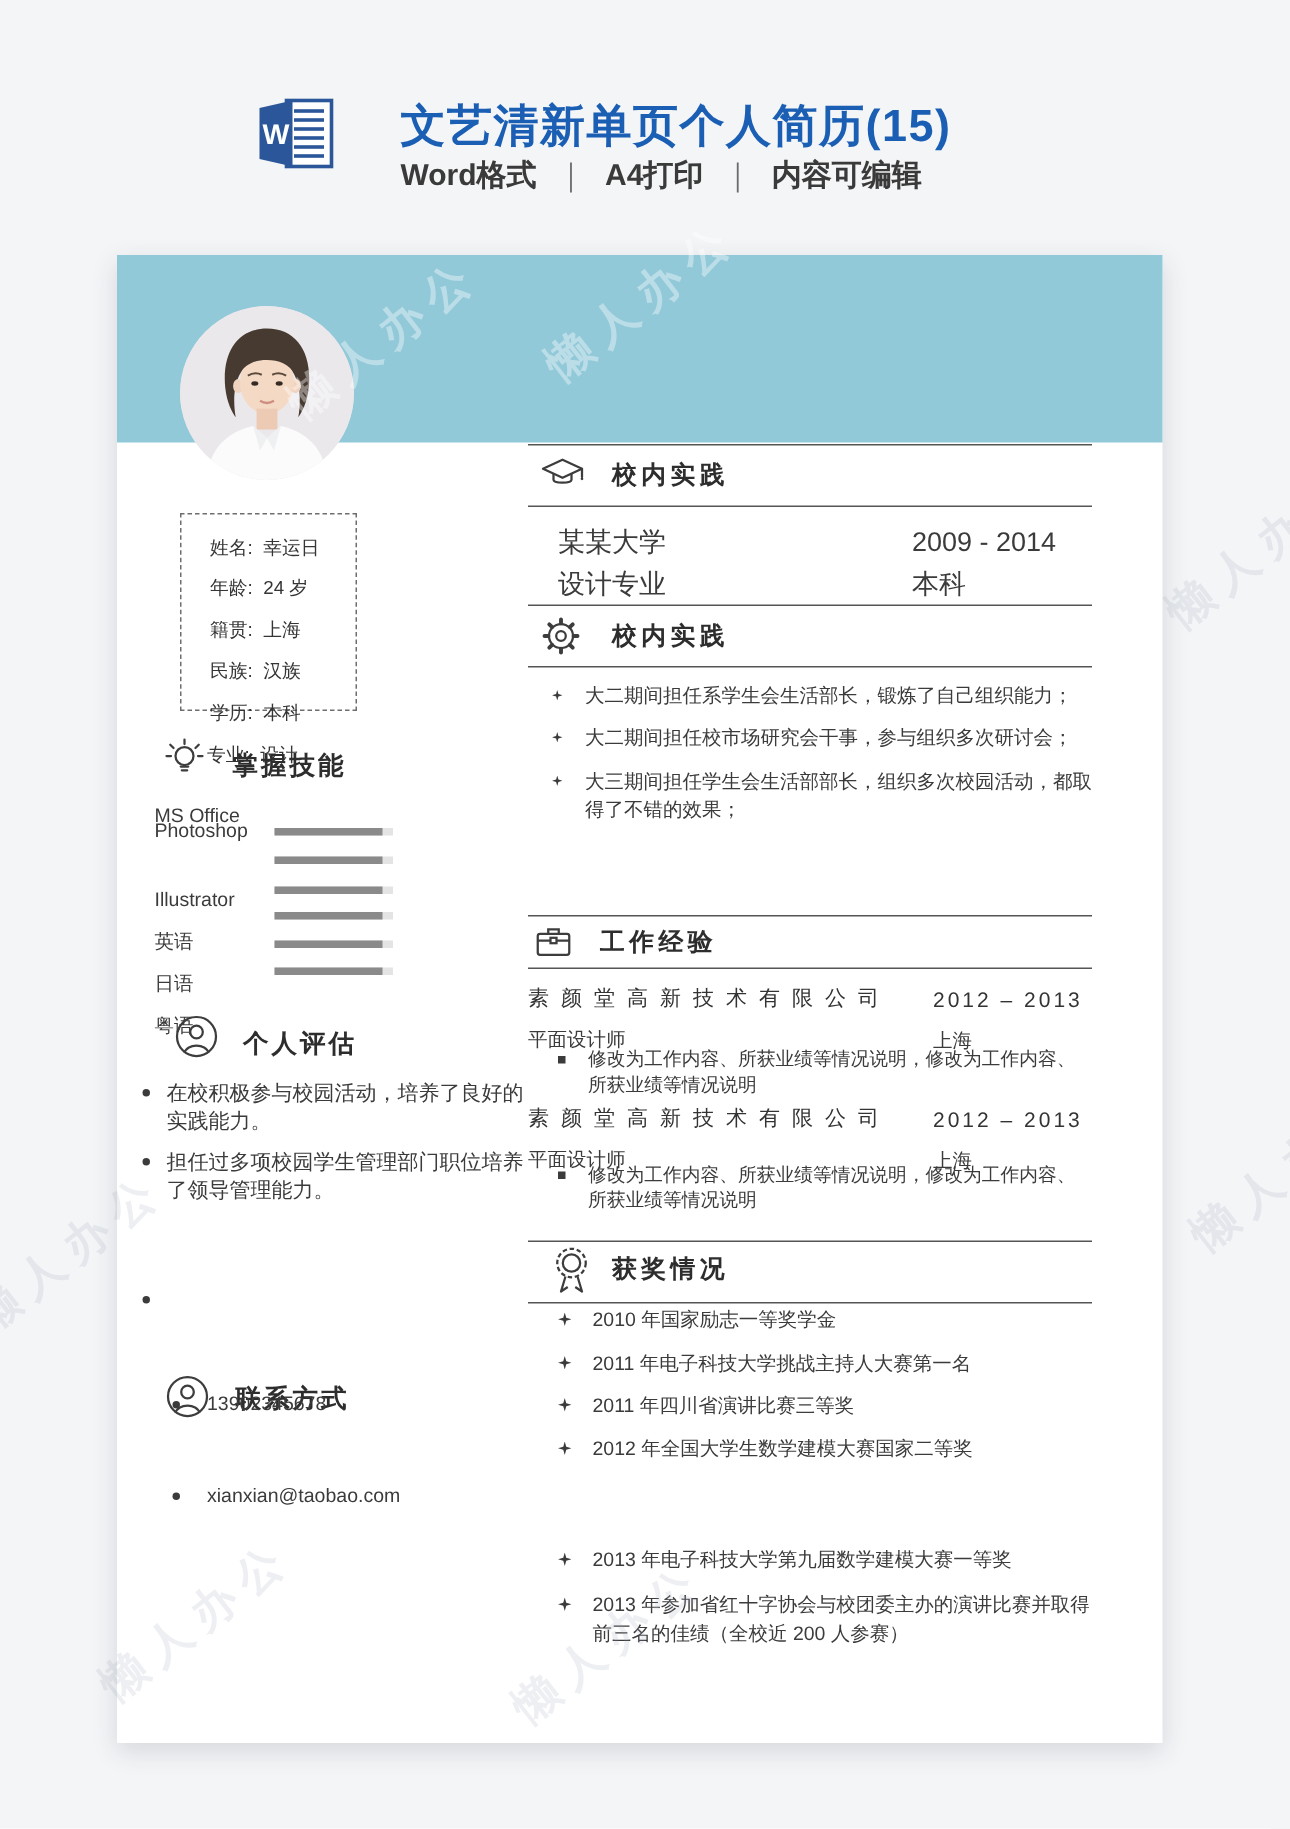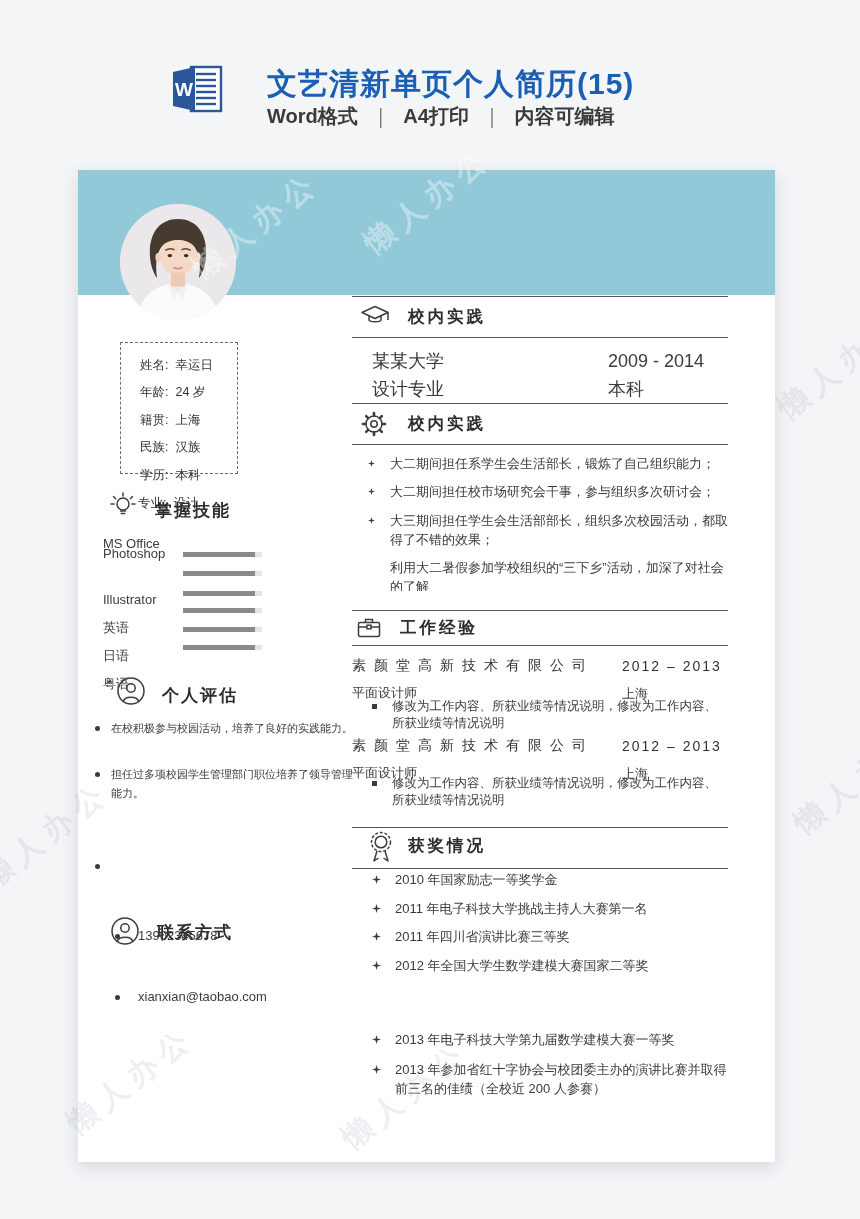--- a/index.html
+++ b/index.html
@@ -15,21 +15,21 @@
   .band{position:absolute;left:0;top:0;width:697px;height:125px;background:#92c9d9}
   .photo{position:absolute;left:42px;top:34px;width:116px;height:116px;border-radius:50%;overflow:hidden;background:#ebe8ec}
   .pbox{position:absolute;left:42px;top:172px;width:116px;height:130px;border:1px dashed #6e6e6e}
   .prow{position:absolute;left:62px;height:20px;line-height:20px;font-size:12.5px;white-space:nowrap;color:#353535}
   .prow .lab{margin-right:7px}
   .lhead{position:absolute;font-size:17px;font-weight:700;color:#2d2d2d;letter-spacing:2px;white-space:nowrap}
   .icon{position:absolute}
   .slabel{position:absolute;left:25px;height:20px;line-height:20px;font-size:13px;white-space:nowrap}
   .sbar{position:absolute;left:105px;width:79px;height:5px;background:#e4e4e4}
   .sbar i{display:block;height:5px;background:#8a8a8a}
-  .bitem{position:absolute;left:33px;width:248px;font-size:11px;line-height:19px}
+  .bitem{position:absolute;left:33px;width:248px;font-size:14px;line-height:19px}
   .dot{position:absolute;left:-16px;top:7px;width:5px;height:5px;border-radius:50%;background:#3b3b3b}
   .citem{position:absolute;left:60px;height:20px;line-height:20px;font-size:13px;white-space:nowrap}
   .citem .dot{left:-23px;top:8px}
   .hline{position:absolute;left:274px;width:376px;height:1px;background:#555}
   .rhead{position:absolute;font-size:16.5px;font-weight:700;color:#2d2d2d;letter-spacing:3px;white-space:nowrap}
   .erow{position:absolute;font-size:18px;height:20px;line-height:20px;white-space:nowrap}
   .pitem{position:absolute;left:312px;width:338px;font-size:13px;line-height:19px}
   .star{position:absolute;left:-22px;top:6px;width:7px;height:7px;background:#3b3b3b;
         clip-path:polygon(50% 0,61% 39%,100% 50%,61% 61%,50% 100%,39% 61%,0 50%,39% 39%)}
   .clip4{height:33px;overflow:hidden}
@@ -189,21 +189,20 @@
           <line x1="6.2" y1="21.8" x2="8.1" y2="19.9"></line>
             <line x1="21.8" y1="6.2" x2="19.9" y2="8.1"></line>
         </g>
       </svg>
     </span>
     <div class="rhead" style="left:330px;top:243px">校内实践</div>
     <div class="hline" style="top:274px"></div>
     <div class="pitem" style="top:284px"><span class="star"></span><span>大二期间担任系学生会生活部长，锻炼了自己组织能力；</span></div>
     <div class="pitem" style="top:312px"><span class="star"></span><span>大二期间担任校市场研究会干事，参与组织多次研讨会；</span></div>
     <div class="pitem" style="top:341px"><span class="star"></span><span>大三期间担任学生会生活部部长，组织多次校园活动，都取得了不错的效果；</span></div>
-    <div class="pitem clip4" style="top:388px"><span>利用大二暑假参加学校组织的“三下乡”活动，加深了对社会的了解</span></div>
 
     <div class="hline" style="top:440px"></div>
     <span class="icon" style="left:277px;top:444px">
       <svg width="28" height="26" viewBox="0 0 28 26" fill="none" stroke="#3d3d3d" stroke-width="1.5">
         <rect x="3.5" y="8.5" width="21" height="14" rx="1.5"></rect>
         <path d="M10.5 8.5 V5.5 h7 v3"></path>
         <path d="M3.5 13 H12 M16 13 H24.5"></path>
         <rect x="12" y="11.2" width="4" height="3.6"></rect>
       </svg>
     </span>

